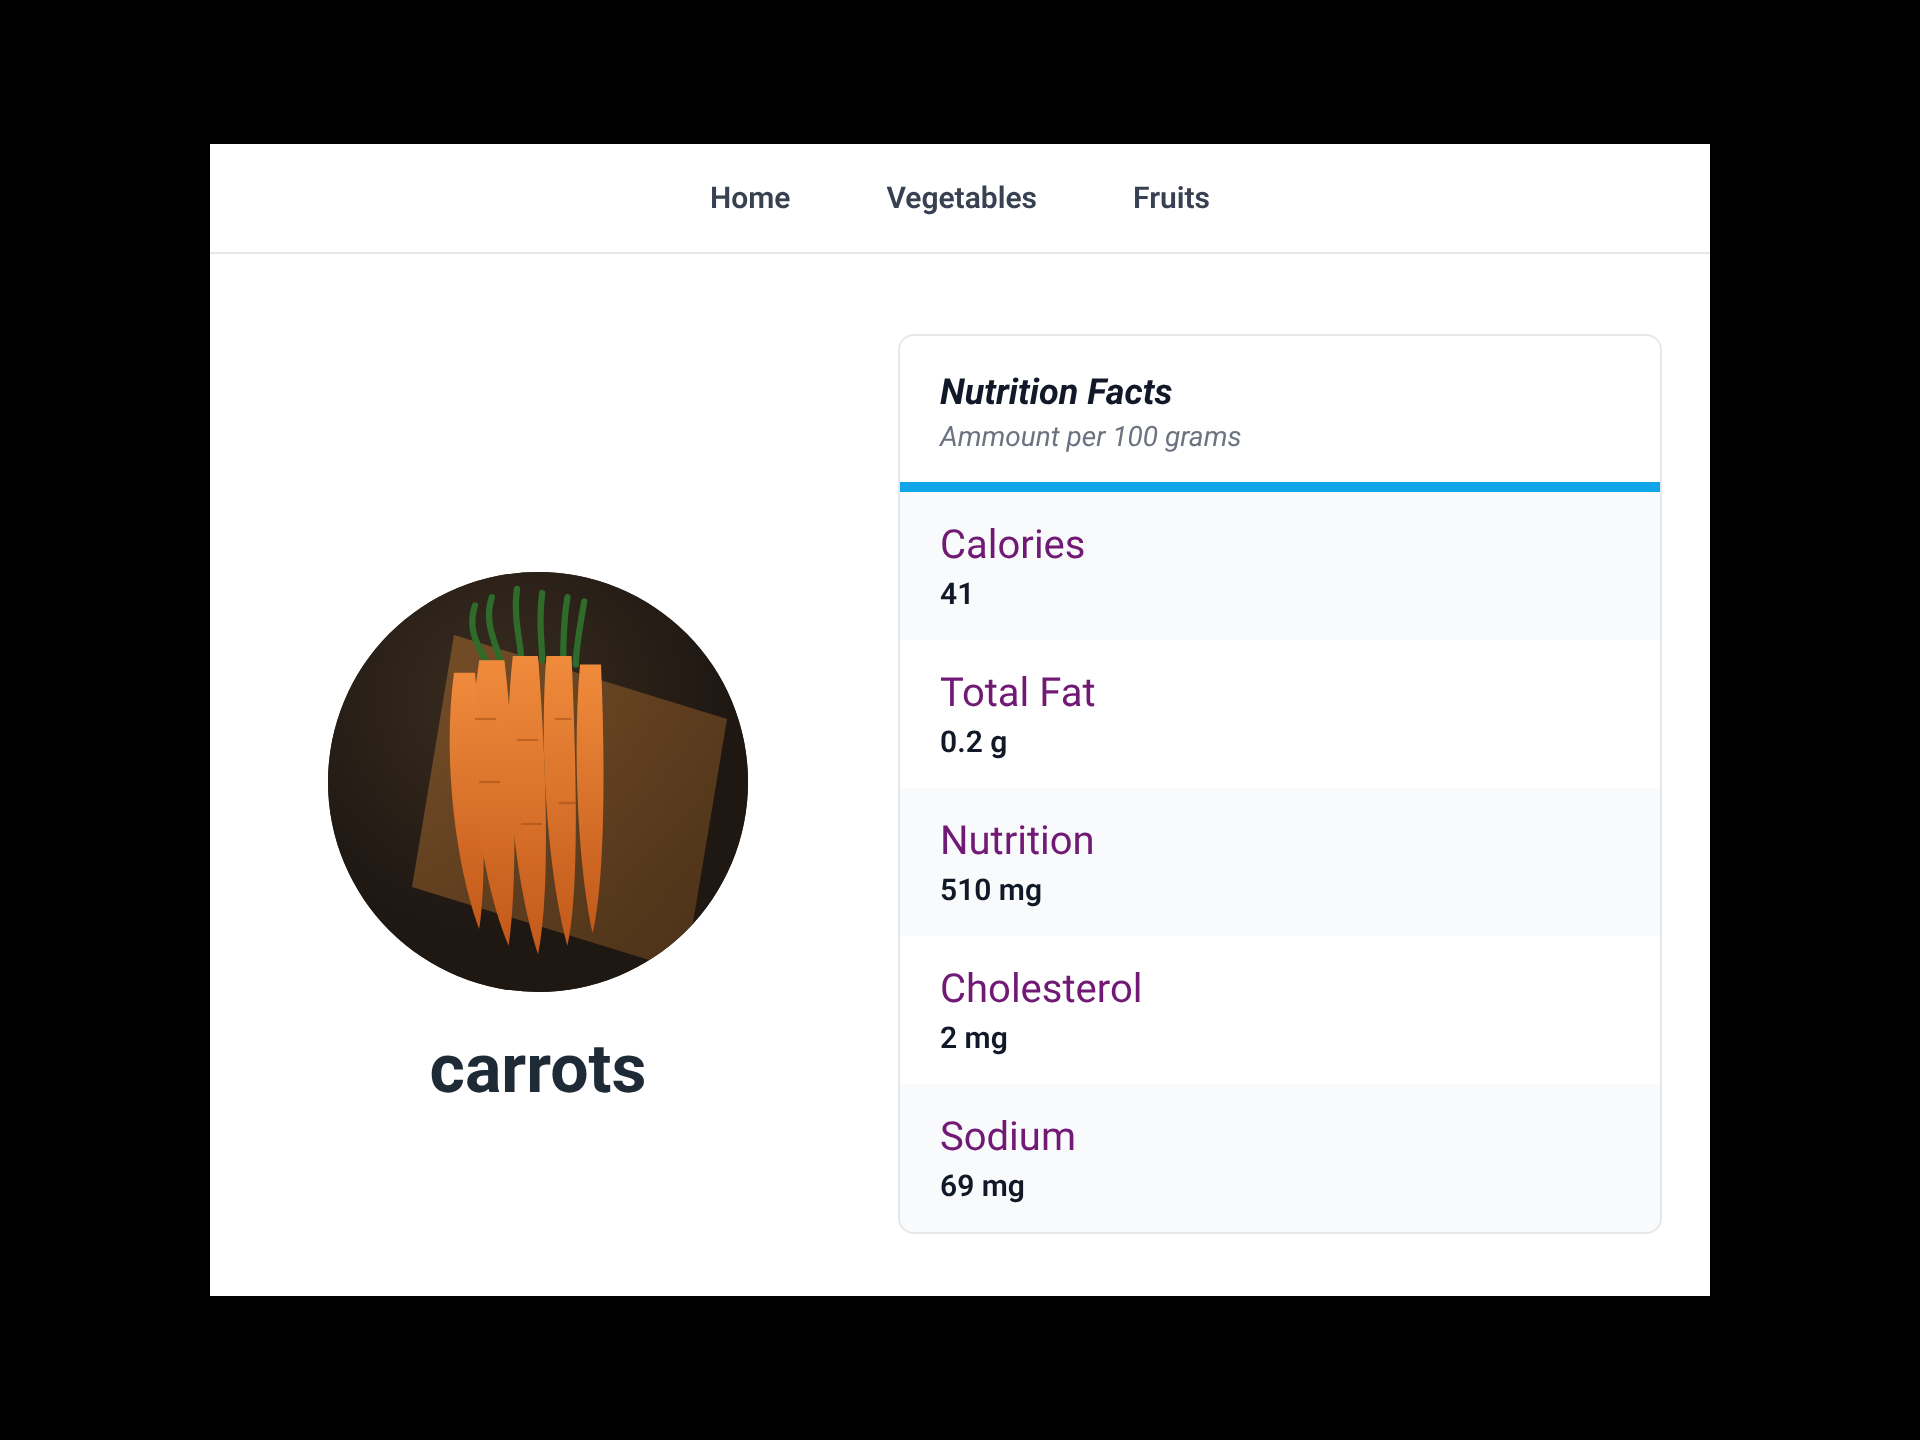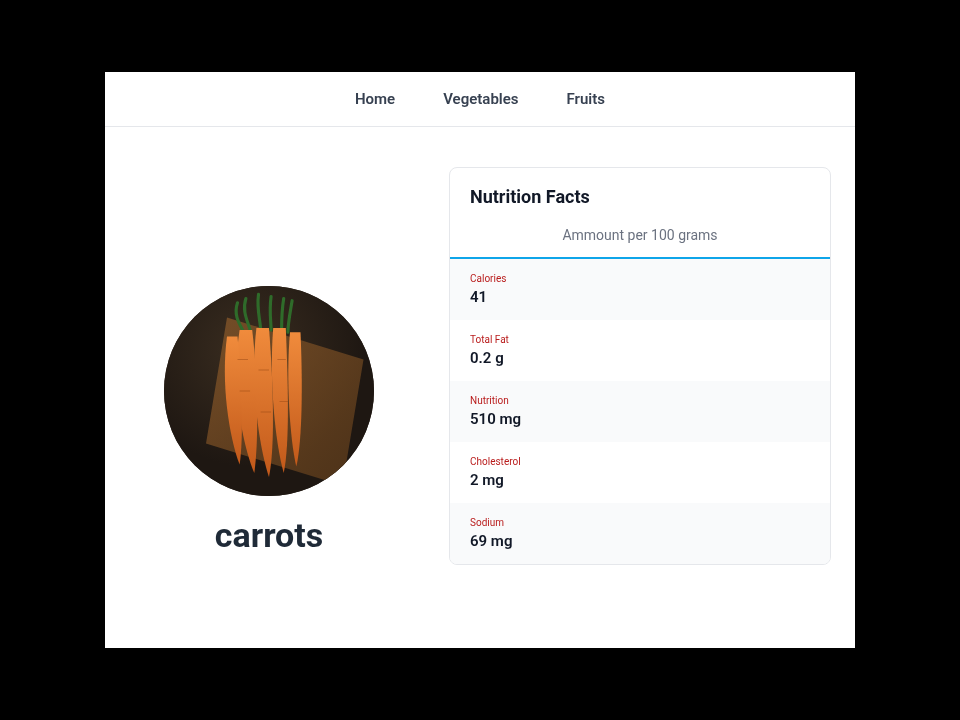--- a/index.html
+++ b/index.html
@@ -71,42 +71,42 @@
     min-width: 0;
   }
   .card {
     border: 1px solid #e5e7eb;
     border-radius: 8px;
     overflow: hidden;
     background: #fff;
   }
   .card-header {
     padding: 18px 20px 14px 20px;
-    border-bottom: 2px solid #0ea5e9;
+    border-bottom: 5px solid #0ea5e9;
+    font-style: italic;
   }
   .card-title {
     font-size: 18px;
     font-weight: 700;
     color: #111827;
   }
   .card-subtitle {
-    margin-top: 20px;
+    margin-top: 4px;
     font-size: 14px;
     color: #6b7280;
-    text-align: center;
   }
   .fact-list { }
   .fact {
     padding: 14px 20px;
   }
   .fact:nth-child(odd) { background: #f9fafb; }
   .fact:nth-child(even) { background: #ffffff; }
   .fact-label {
-    font-size: 10px;
-    color: #b91c1c;
+    font-size: 20px;
+    color: #701a75;
   }
   .fact-value {
     margin-top: 4px;
     font-size: 15px;
     font-weight: 600;
     color: #111827;
   }
 </style>
 </head>
 <body>

